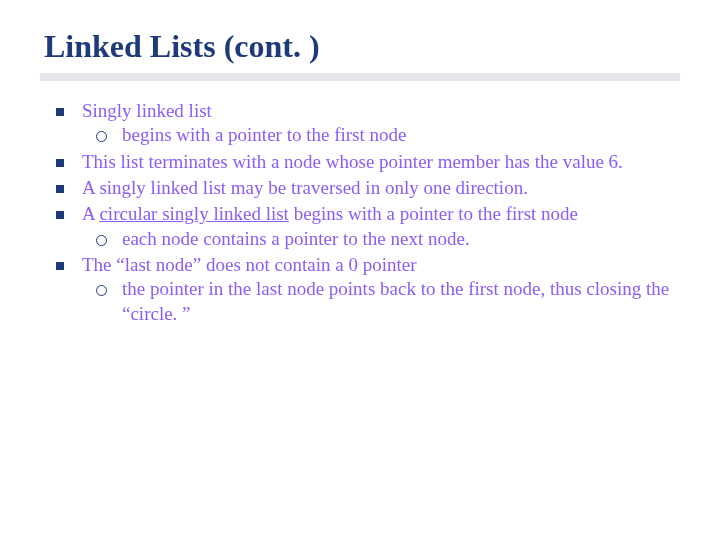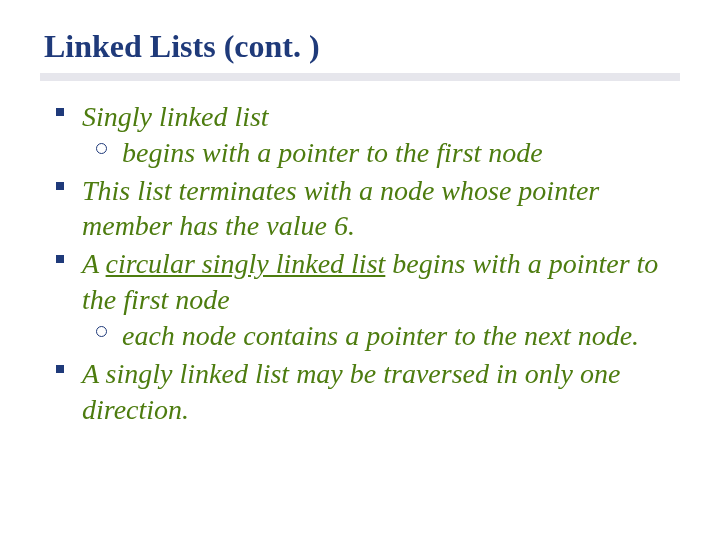--- a/index.html
+++ b/index.html
@@ -1,20 +1,20 @@
 <!DOCTYPE html>
 <html><head>
 <meta charset="utf-8">
 <style>
   * { margin: 0; padding: 0; box-sizing: border-box; }
   html, body { width: 720px; height: 540px; background: #fff; font-family: "Times New Roman", Times, serif; }
   .slide { width: 720px; height: 540px; position: relative; padding: 28px 40px 0 40px; }
   .title { font-size: 32px; color: #1f3a7a; margin-bottom: 8px; padding-left: 4px; }
   .rule { height: 8px; background: #e6e6ec; margin-bottom: 18px; }
-  .content { font-size: 28px; color: #4d7c0f; line-height: 1.28; font-style: italic; }
+  .content { font-size: 19px; color: #8b5cf6; line-height: 1.28; }
   ul.l1 { list-style: none; padding-left: 6px; }
   ul.l1 > li { position: relative; padding-left: 36px; margin-bottom: 2px; }
   ul.l1 > li::before {
     content: "";
     position: absolute;
     left: 10px;
     top: 9px;
     width: 8px; height: 8px;
     background: #1f3a7a;
   }
@@ -40,22 +40,28 @@
   <div class="rule"></div>
   <div class="content">
     <ul class="l1">
       <li>
         <span>Singly linked list</span>
         <ul class="l2">
           <li><span>begins with a pointer to the first node</span></li>
         </ul>
       </li>
       <li><span>This list terminates with a node whose pointer member has the value 6.</span></li>
+      <li><span>A singly linked list may be traversed in only one direction.</span></li>
       <li>
         <span>A </span><span class="u">circular singly linked list</span><span> begins with a pointer to the first node</span>
         <ul class="l2">
           <li><span>each node contains a pointer to the next node.</span></li>
         </ul>
       </li>
-      <li><span>A singly linked list may be traversed in only one direction.</span></li>
+      <li>
+        <span>The “last node” does not contain a 0 pointer</span>
+        <ul class="l2">
+          <li><span>the pointer in the last node points back to the first node, thus closing the “circle. ”</span></li>
+        </ul>
+      </li>
     </ul>
   </div>
 </div>
 
 </body></html>

